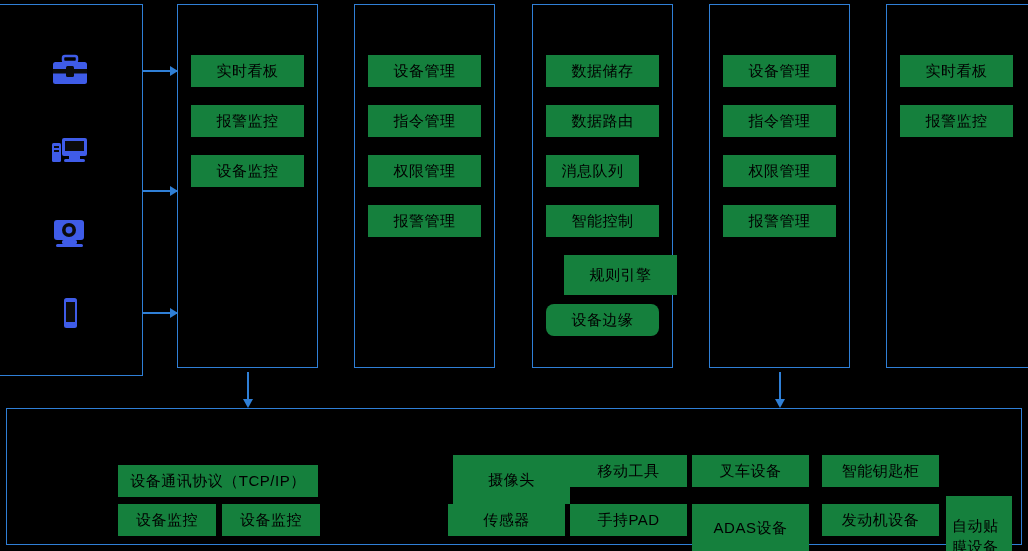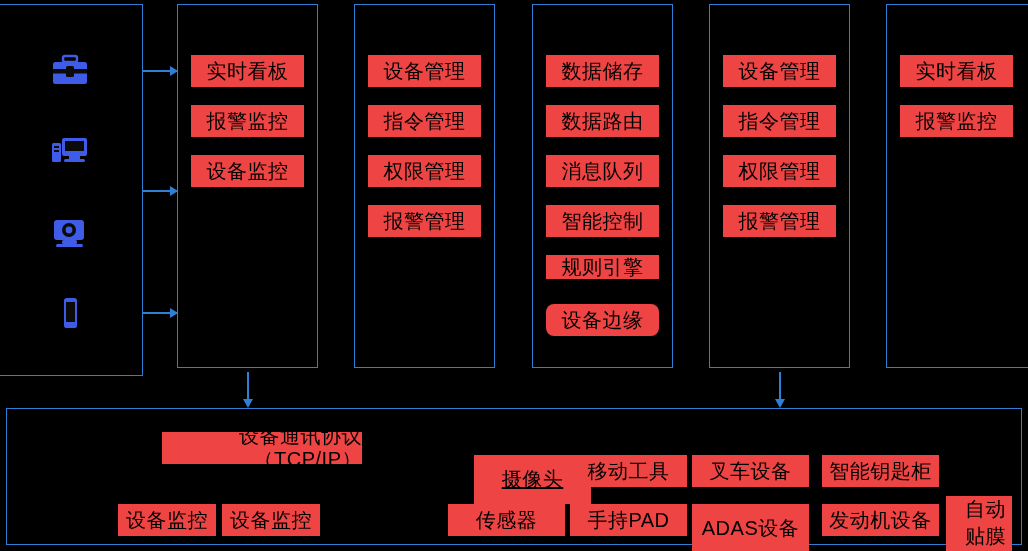--- a/index.html
+++ b/index.html
@@ -5,27 +5,27 @@
   html,body{margin:0;padding:0;background:#000;}
   body{width:1028px;height:551px;font-family:"Liberation Sans","DejaVu Sans",sans-serif;color:#fff;overflow:hidden;position:relative;}
   .canvas{position:relative;width:1028px;height:551px;background:#000;}
 
   
   .panel{position:absolute;border:1.5px solid #2f7fd6;background:#000;box-sizing:border-box;}
 
   
   .chip{
     position:absolute;
-    background:#ef4444;
+    background:#15803d;
     color:#000;
     display:flex;align-items:center;justify-content:center;
-    font-size:20px;
+    font-size:15px;
     letter-spacing:.5px;
     box-sizing:border-box;
-    text-align:right;
+    text-align:left;
     line-height:1.15;
   }
 
   
   .arrow-h{position:absolute;height:2px;background:#2f7fd6;}
   .arrow-h:after{content:"";position:absolute;right:-1px;top:-4px;border-left:8px solid #2f7fd6;border-top:5px solid transparent;border-bottom:5px solid transparent;}
   .arrow-v{position:absolute;width:2px;background:#2f7fd6;}
   .arrow-v:after{content:"";position:absolute;left:-4px;bottom:-8px;border-top:9px solid #2f7fd6;border-left:5px solid transparent;border-right:5px solid transparent;}
 
   
@@ -90,45 +90,45 @@
 
   <div class="panel" style="left:354px;top:4px;width:141px;height:364px;"></div>
   <div class="chip" style="left:368px;top:55px;width:113px;height:32px;">设备管理</div>
   <div class="chip" style="left:368px;top:105px;width:113px;height:32px;">指令管理</div>
   <div class="chip" style="left:368px;top:155px;width:113px;height:32px;">权限管理</div>
   <div class="chip" style="left:368px;top:205px;width:113px;height:32px;">报警管理</div>
 
   <div class="panel" style="left:532px;top:4px;width:141px;height:364px;"></div>
   <div class="chip" style="left:546px;top:105px;width:113px;height:32px;">数据路由</div>
   <div class="chip" style="left:546px;top:55px;width:113px;height:32px;">数据储存</div>
-  <div class="chip" style="left:546px;top:155px;width:113px;height:32px;">消息队列</div>
+  <div class="chip" style="left:546px;top:155px;width:93px;height:32px;">消息队列</div>
   <div class="chip" style="left:546px;top:205px;width:113px;height:32px;">智能控制</div>
-  <div class="chip" style="left:546px;top:255px;width:113px;height:24px;">规则引擎</div>
+  <div class="chip" style="left:564px;top:255px;width:113px;height:40px;">规则引擎</div>
   <div class="chip" style="left:546px;top:304px;width:113px;height:32px;border-radius:8px;">设备边缘</div>
 
   <div class="panel" style="left:709px;top:4px;width:141px;height:364px;"></div>
   <div class="chip" style="left:723px;top:55px;width:113px;height:32px;">设备管理</div>
   <div class="chip" style="left:723px;top:105px;width:113px;height:32px;">指令管理</div>
   <div class="chip" style="left:723px;top:155px;width:113px;height:32px;">权限管理</div>
   <div class="chip" style="left:723px;top:205px;width:113px;height:32px;">报警管理</div>
 
   <div class="panel" style="left:886px;top:4px;width:142px;height:364px;border-right:none;"></div>
   <div class="chip" style="left:900px;top:55px;width:113px;height:32px;">实时看板</div>
   <div class="chip" style="left:900px;top:105px;width:113px;height:32px;">报警监控</div>
 
   <div class="arrow-v" style="left:247px;top:372px;height:28px;"></div>
   <div class="arrow-v" style="left:779px;top:372px;height:28px;"></div>
 
   <div class="bottom-panel"></div>
 
-  <div class="chip" style="left:118px;top:432px;width:200px;height:32px;margin-left:44px;">设备通讯协议（TCP/IP）</div>
+  <div class="chip" style="left:118px;top:465px;width:200px;height:32px;">设备通讯协议（TCP/IP）</div>
   <div class="chip" style="left:118px;top:504px;width:98px;height:32px;">设备监控</div>
   <div class="chip" style="left:222px;top:504px;width:98px;height:32px;">设备监控</div>
 
-  <div class="chip" style="left:474px;top:455px;width:117px;height:49px;text-decoration:underline;">摄像头</div>
+  <div class="chip" style="left:453px;top:455px;width:117px;height:49px;">摄像头</div>
   <div class="chip" style="left:570px;top:455px;width:117px;height:32px;">移动工具</div>
   <div class="chip" style="left:692px;top:455px;width:117px;height:32px;">叉车设备</div>
   <div class="chip" style="left:822px;top:455px;width:117px;height:32px;">智能钥匙柜</div>
 
   <div class="chip" style="left:448px;top:504px;width:117px;height:32px;">传感器</div>
   <div class="chip" style="left:570px;top:504px;width:117px;height:32px;">手持PAD</div>
   <div class="chip" style="left:692px;top:504px;width:117px;height:48px;">ADAS设备</div>
   <div class="chip" style="left:822px;top:504px;width:117px;height:32px;">发动机设备</div>
 
   <div class="chip" style="left:946px;top:455px;width:66px;height:81px;padding:2px 6px;line-height:1.35;margin-top:41px;">自动贴膜设备</div>

